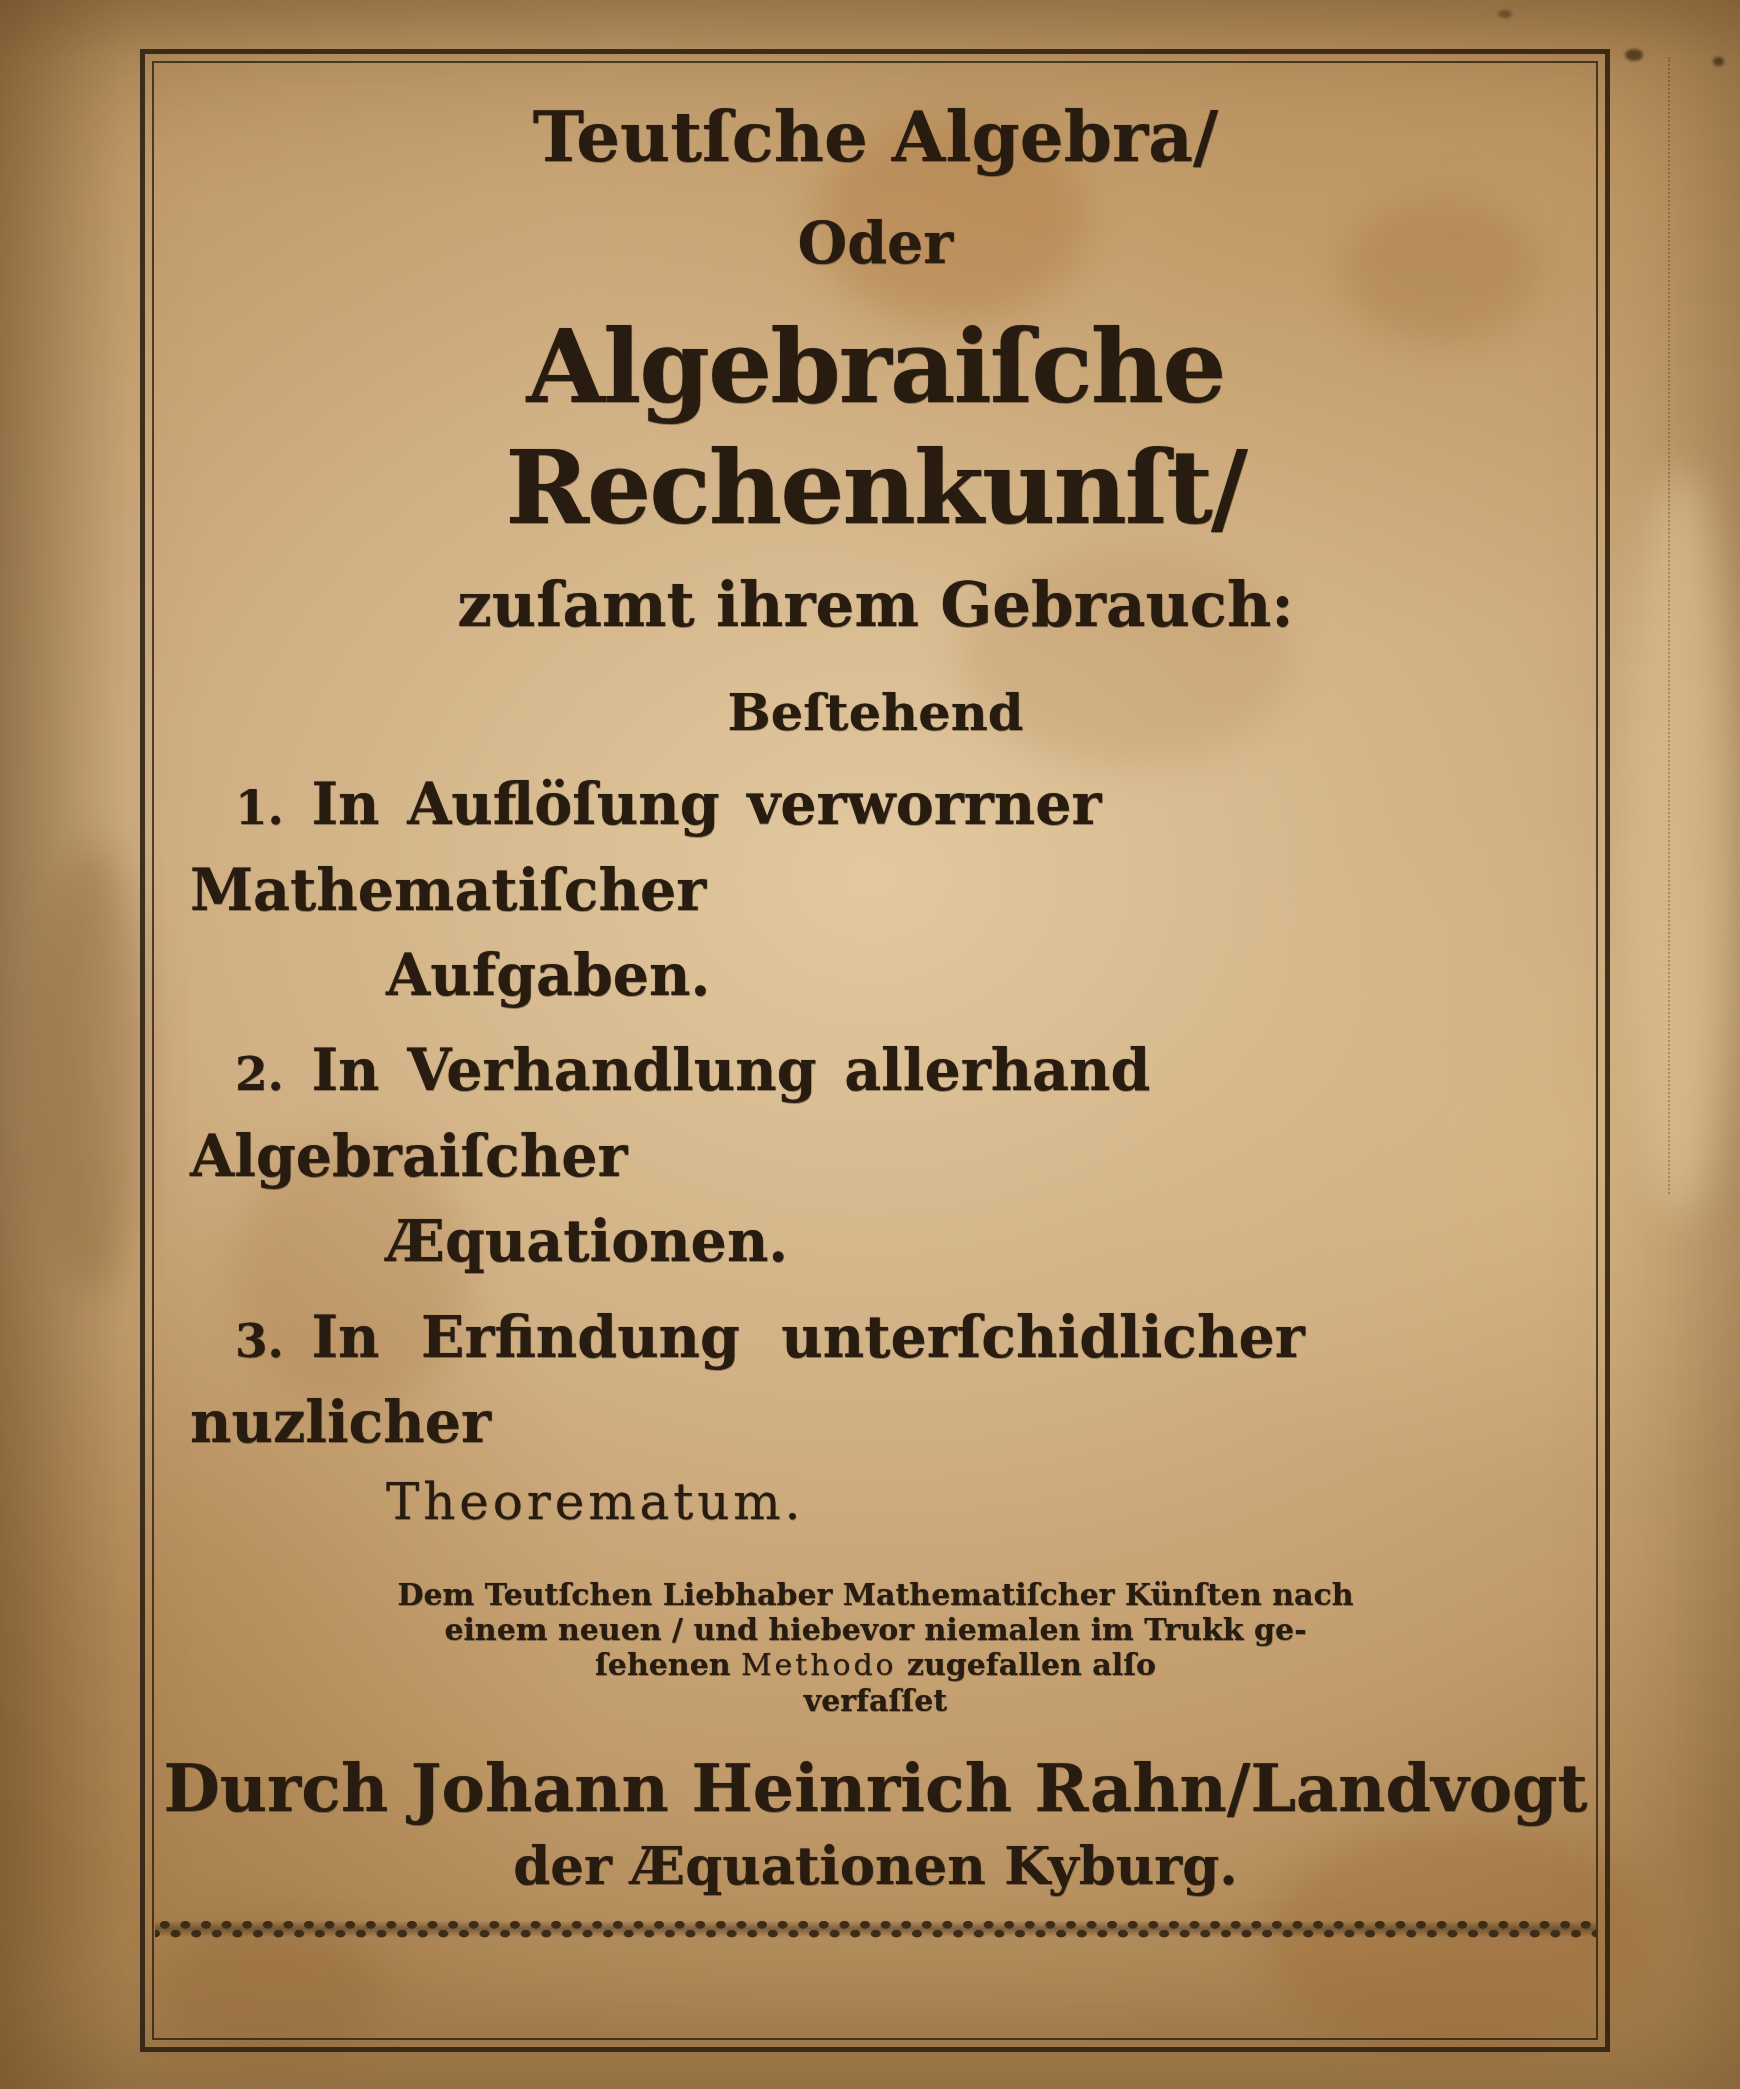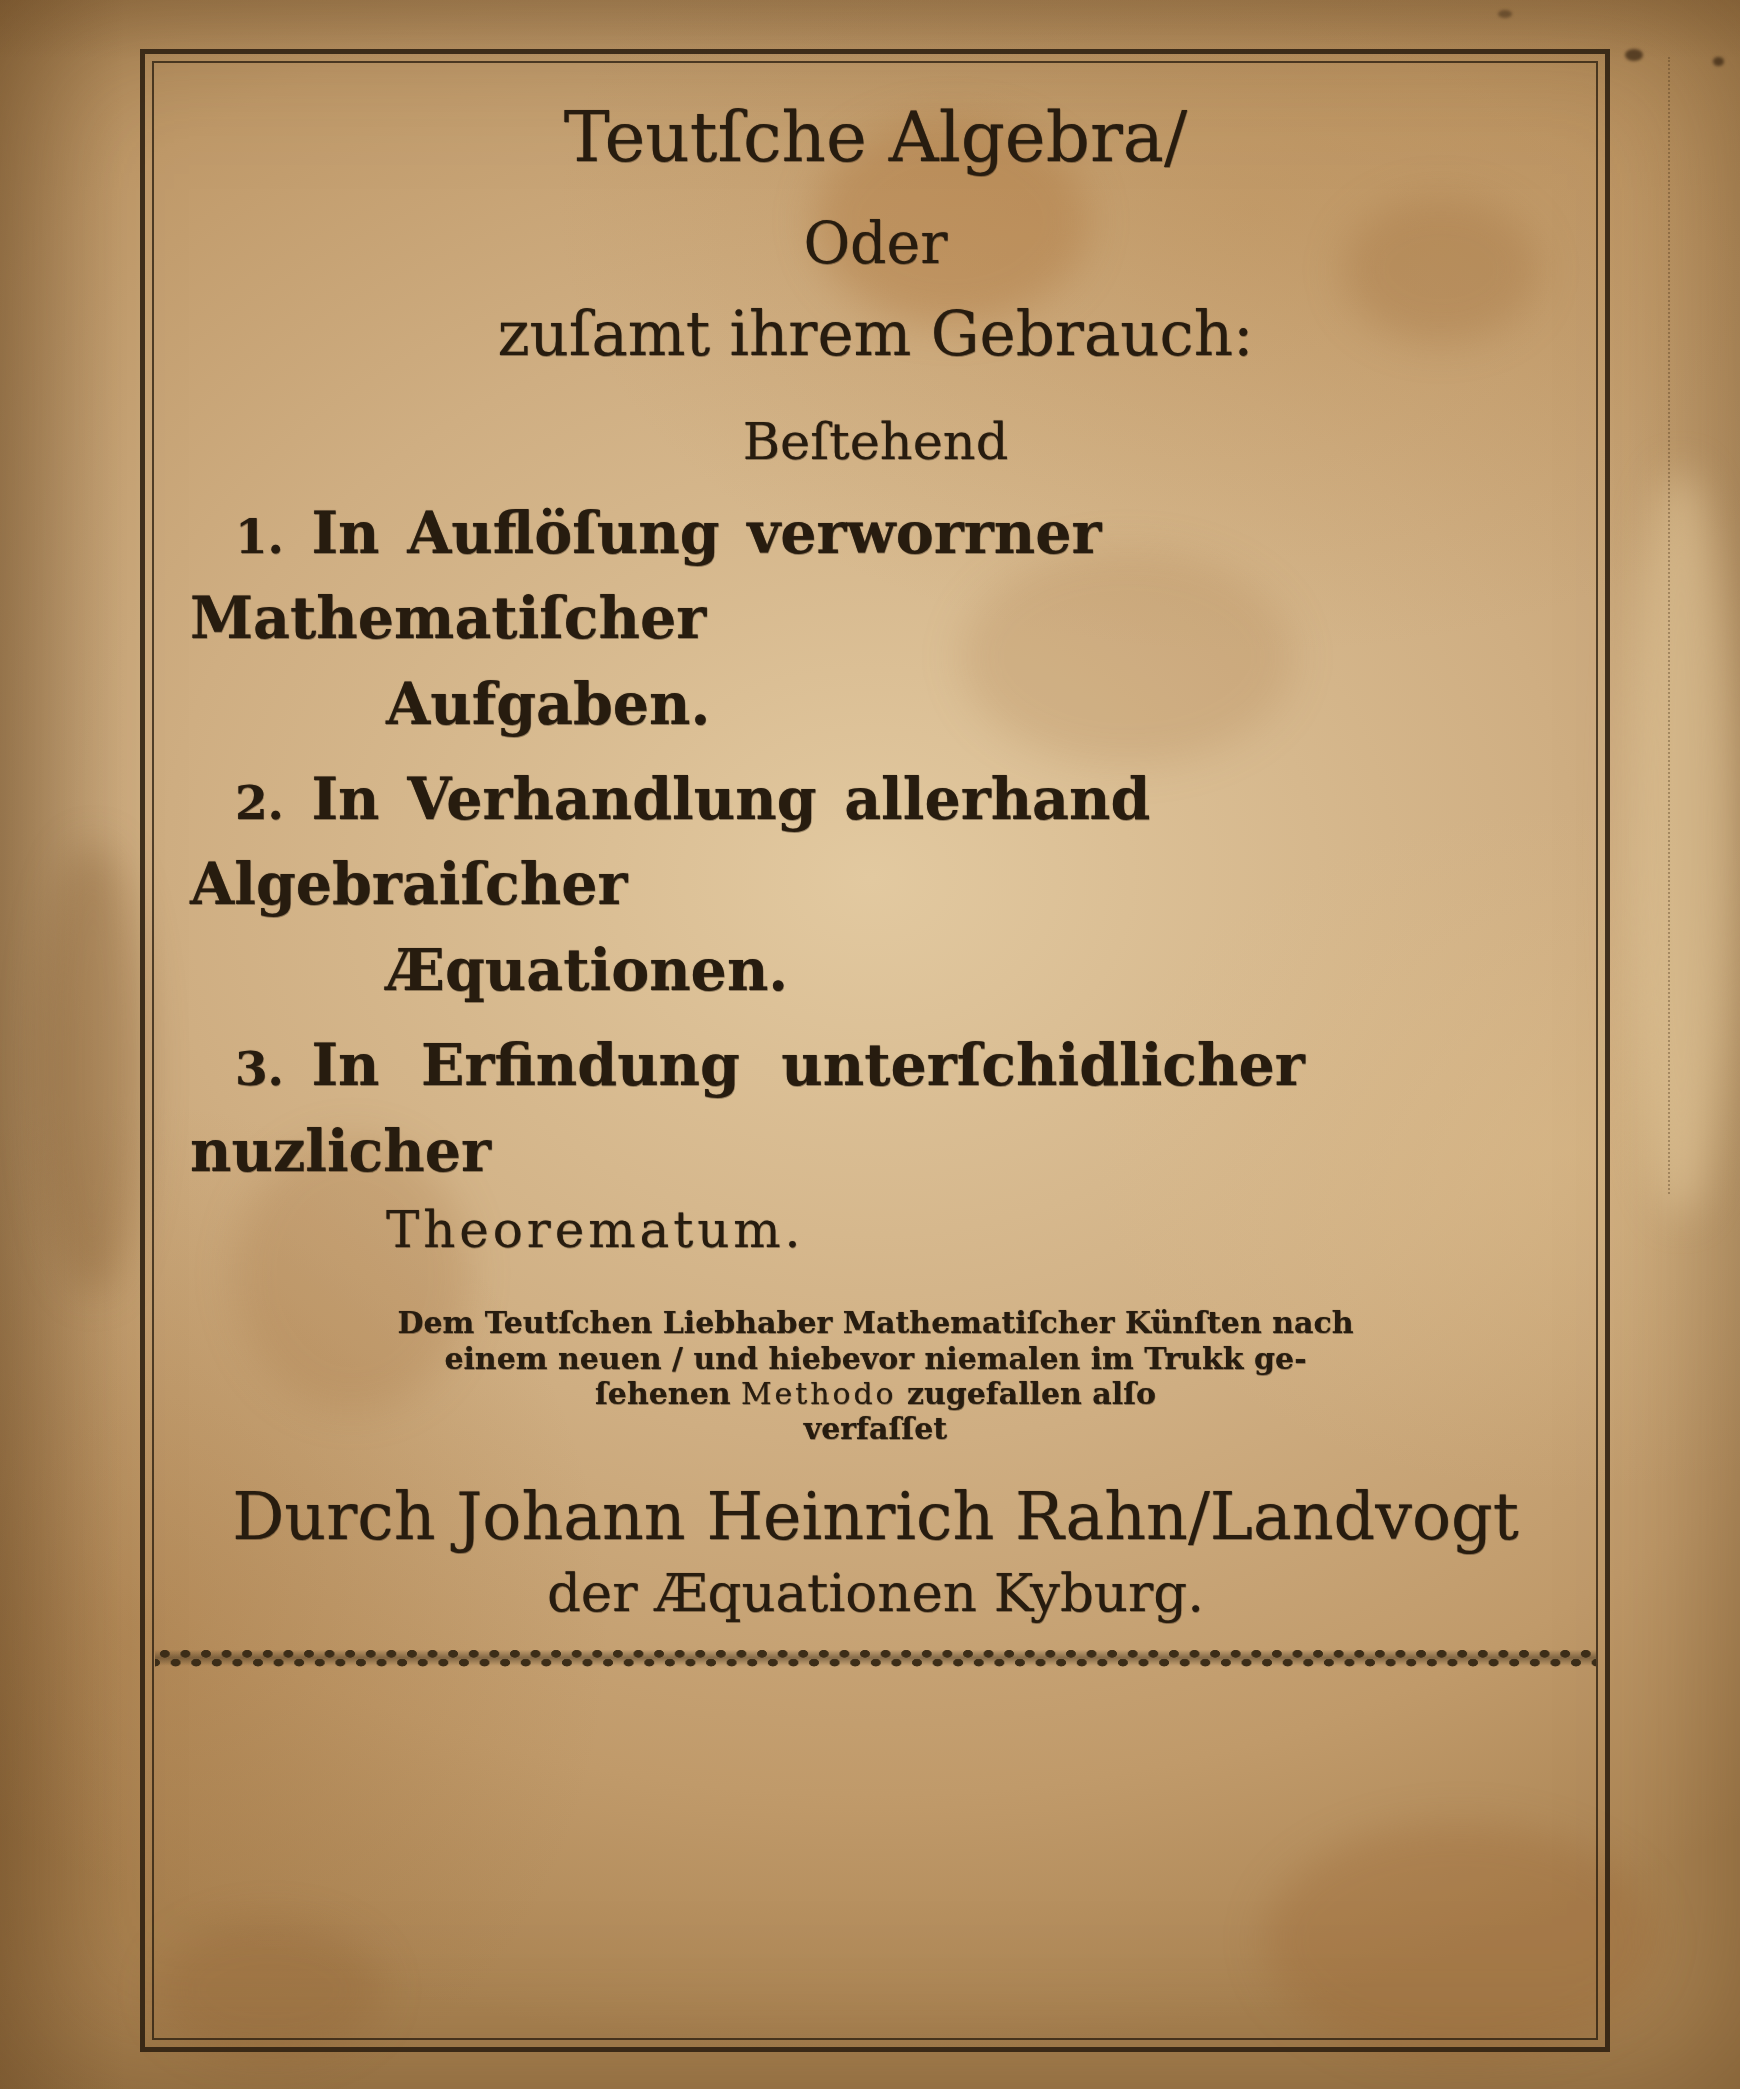--- a/index.html
+++ b/index.html
@@ -38,21 +38,21 @@
 
   .frame{position:absolute;left:140px;top:49px;width:1470px;height:2003px;
     border:5.9px solid rgba(44,31,16,0.88);box-sizing:border-box;}
   .frame-inner{position:absolute;inset:6.9px;border:2.9px solid rgba(44,31,16,0.78);}
 
   .content{
     position:absolute;left:155px;top:59px;width:1441px;
     text-align:center;color:var(--ink);
     text-shadow:0 0 1px rgba(38,26,14,0.55), 0.5px 0.5px 0 rgba(38,26,14,0.35);
   }
-  .blackletter{font-weight:400;}
+  .blackletter{font-weight:700;}
   .half-title{font-size:69px;line-height:1.28;margin-top:34px;}
   .oder{font-size:57px;line-height:1.2;margin-top:27.4px;}
   .main-title{font-size:101px;line-height:1.2;margin-top:29px;letter-spacing:-2px;}
   .subtitle{font-size:61px;line-height:1.2;margin-top:19.6px;}
   .bestehend{font-size:51px;line-height:1.2;margin-top:41px;}
 
   .list{margin-top:17.6px;text-align:left;padding-left:35px;}
   .list-item{font-size:57px;line-height:1.5;font-weight:700;margin-bottom:9.8px;}
   .num{display:inline-block;width:94px;text-align:right;padding-right:27.4px;font-size:47px;vertical-align:baseline;}
   .li-line1{word-spacing:7.8px;text-align:right;}
@@ -93,20 +93,21 @@
   <div class="speck k3"></div>
   <div class="deckle"></div>
 
   <div class="frame">
     <div class="frame-inner"></div>
   </div>
 
   <div class="content">
     <div class="blackletter half-title">Teutſche Algebra/</div>
     <div class="blackletter oder">Oder</div>
+    <div class="blackletter main-title">Algebraiſche Rechenkunſt/</div>
     <div class="blackletter subtitle">zuſamt ihrem Gebrauch:</div>
     <div class="blackletter bestehend">Beſtehend</div>
 
     <div class="list">
       <div class="list-item">
         <span class="num">1.</span><span class="li-line1">In Auflöſung verworrner Mathematiſcher</span>
         <div class="li-line2">Aufgaben.</div>
       </div>
       <div class="list-item">
         <span class="num">2.</span><span class="li-line1">In Verhandlung allerhand Algebraiſcher</span>

